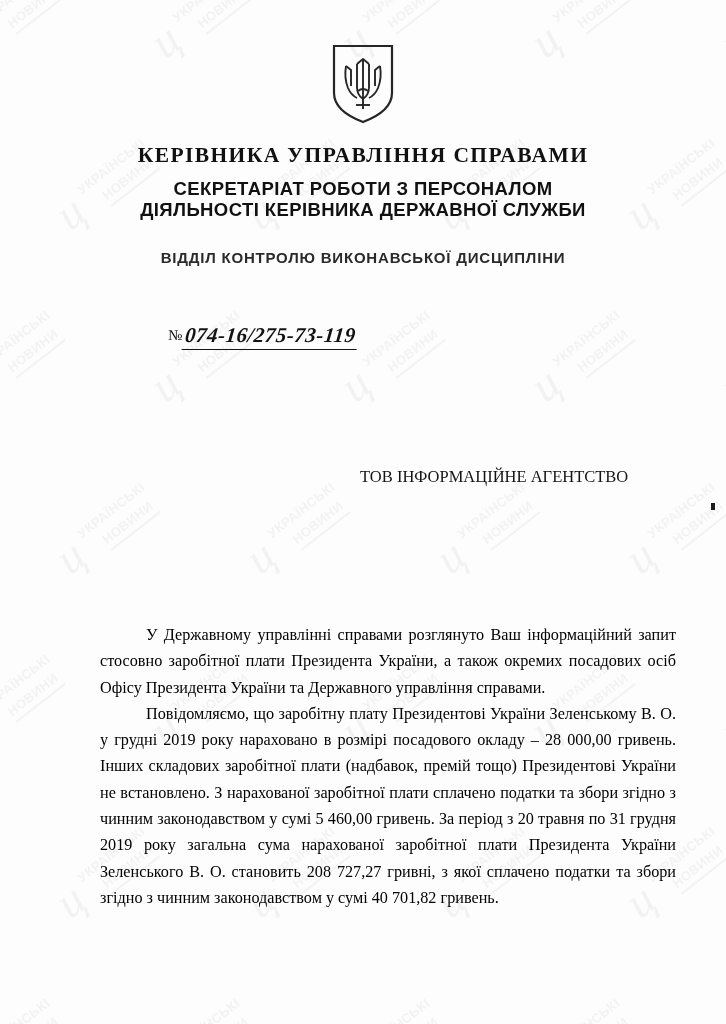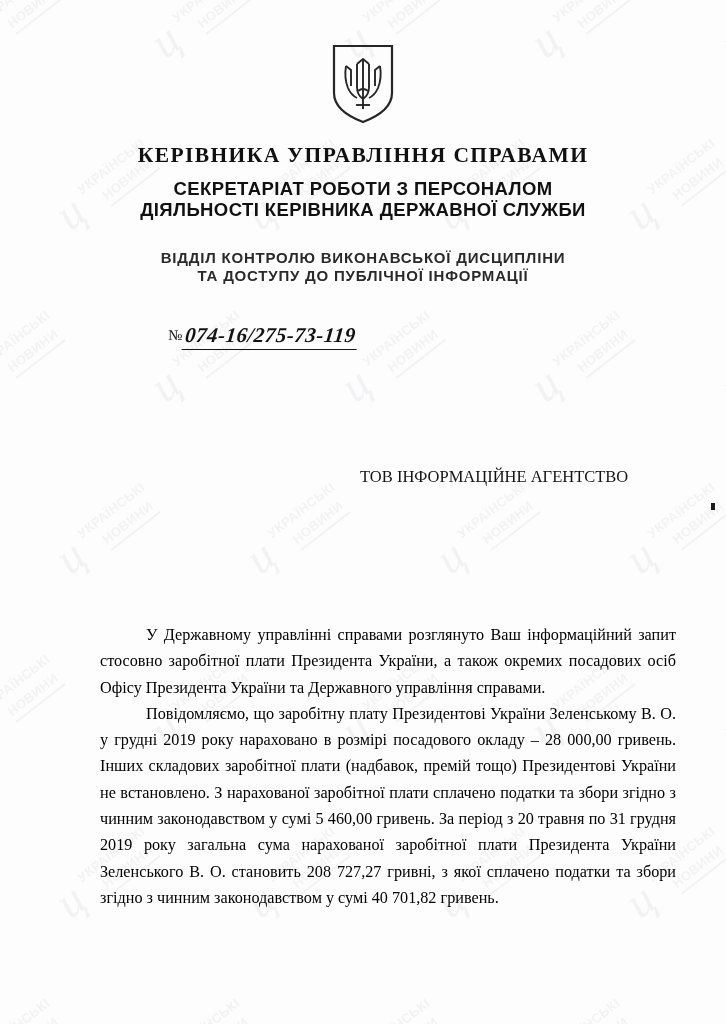--- a/index.html
+++ b/index.html
@@ -392,21 +392,20 @@
 
     <div class="hdr-block" id="org-title">КЕРІВНИКА УПРАВЛІННЯ СПРАВАМИ</div>
 
     <div class="hdr-block" id="dept-title">
       <span class="l">СЕКРЕТАРІАТ РОБОТИ З ПЕРСОНАЛОМ</span>
       <span class="l">ДІЯЛЬНОСТІ КЕРІВНИКА ДЕРЖАВНОЇ СЛУЖБИ</span>
     </div>
 
     <div class="hdr-block" id="sub-title">
       <span class="l">ВІДДІЛ КОНТРОЛЮ ВИКОНАВСЬКОЇ ДИСЦИПЛІНИ</span>
-      <span class="l">ТА ДОСТУПУ ДО ПУБЛІЧНОЇ ІНФОРМАЦІЇ</span>
     </div>
 
     <div id="docnum">
       <span class="no">№</span><span class="hand">074-16/275-73-119</span>
     </div>
 
     <div id="addressee">
       <span class="l">ТОВ ІНФОРМАЦІЙНЕ АГЕНТСТВО</span>
     </div>
 

